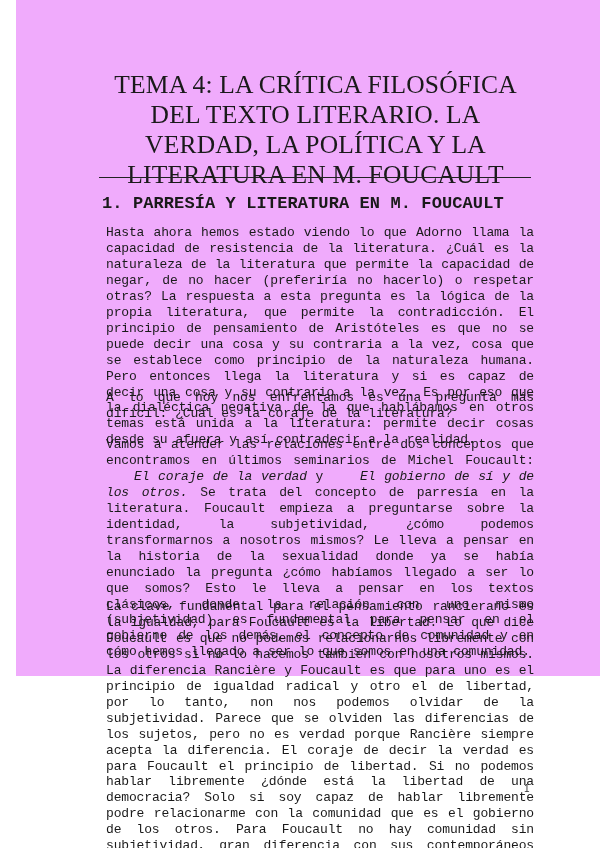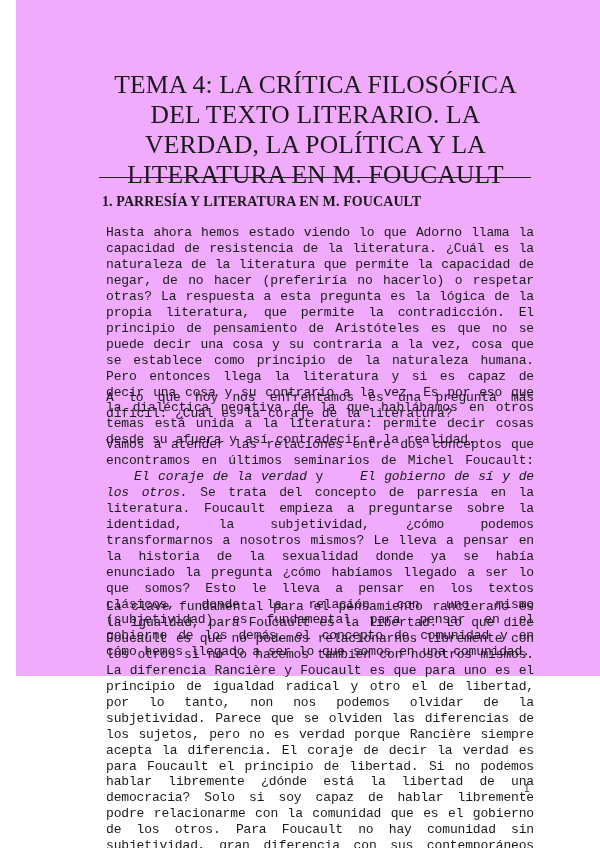--- a/index.html
+++ b/index.html
@@ -6,21 +6,21 @@
   body { width: 600px; height: 848px; position: relative; overflow: hidden; color: #1a1a1a; }
   .page { position: absolute; left: 16px; top: 0; width: 600px; height: 676px; background: #f0abfc; }
   .title {
     position: absolute; left: 83px; top: 70px; width: 433px;
     font-family: "Liberation Serif", serif; font-size: 25.5px; line-height: 30px;
     text-align: center; color: #1a1a1a; margin: 0; font-weight: normal; letter-spacing: 0.2px;
   }
   .rule { position: absolute; left: 83px; top: 177px; width: 432px; height: 0; border-top: 1.3px solid #222; }
   .h1 {
     position: absolute; left: 86px; top: 194px; margin: 0;
-    font-family: Liberation Serif, serif; font-size: 14px; font-weight: bold; color: #1a1a1a; letter-spacing: 0.1px;
+    font-family: Liberation Mono, monospace; font-size: 17px; font-weight: bold; color: #1a1a1a; letter-spacing: 0.1px;
   }
   .para {
     position: absolute; left: 86px; width: 428px; margin: 4px;
     font-family: Liberation Mono, monospace; font-size: 13px; line-height: 15.95px;
     text-align: justify; color: #1a1a1a; letter-spacing: -0.15px; word-spacing: 0.3px;
   }
   .p1 { top: 221px; }
   .p2 { top: 386px; }
   .p3 { top: 433px; }
   .p4 { top: 595px; }

